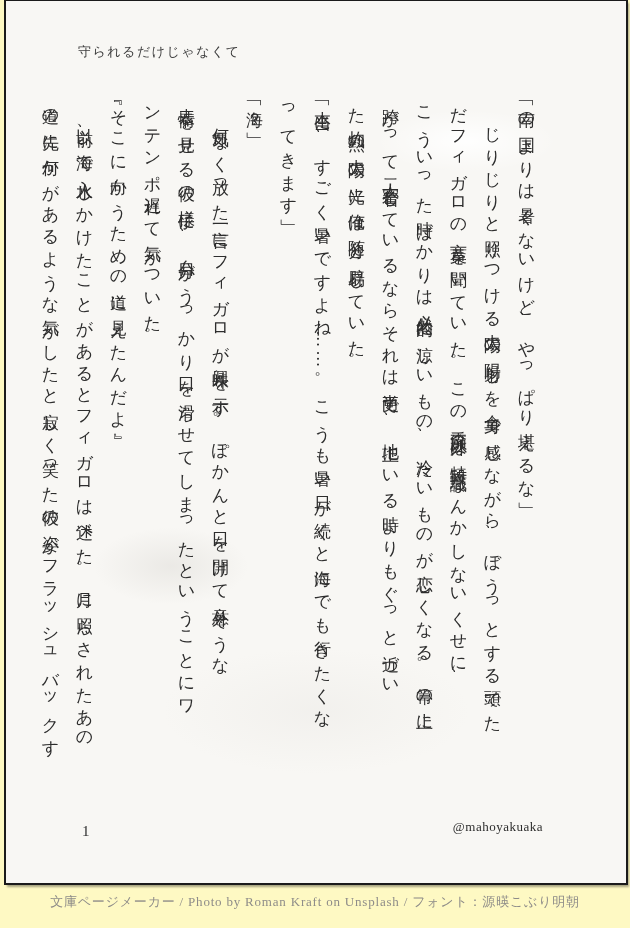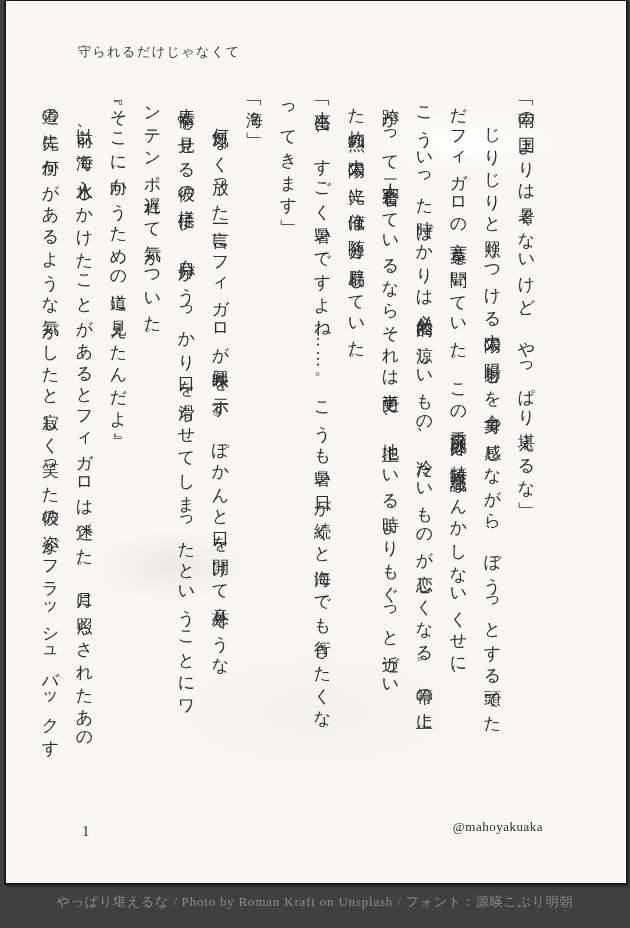--- a/index.html
+++ b/index.html
@@ -5,21 +5,21 @@
   * { margin: 0; padding: 0; box-sizing: border-box; }
   html, body {
     width: 630px; height: 928px;
     background: #ffffff;
     font-family: "Liberation Serif", "DejaVu Serif", serif;
     overflow: hidden;
   }
   .canvas {
     position: relative;
     width: 630px; height: 928px;
-    background: #404040;
+    background: #fef9c3;
   }
   .page-card {
     position: absolute;
     left: 4px; top: -1px;
     width: 624px; height: 886px;
     border: 2px solid #1b1b1b;
     background:
       radial-gradient(ellipse 130px 45px at 460px 140px, rgba(255,255,255,0.95), rgba(255,255,255,0) 70%),
       radial-gradient(ellipse 110px 55px at 165px 565px, rgba(188,184,178,0.22), rgba(188,184,178,0) 70%),
       radial-gradient(ellipse 220px 90px at 310px 710px, rgba(198,194,188,0.12), rgba(198,194,188,0) 70%),
@@ -94,14 +94,14 @@
       <p>ンテンポ遅れて気がついた。</p>
       <p>『そこに向かうための道に見えたんだよ』</p>
       <p>　以前、海で入水しかけたことがあるとフィガロは述べた。月に照らされたあの</p>
       <p>道の先に何かがあるような気がしたと寂しく笑った彼の姿がフラッシュバックす</p>
     </div>
 
     <div class="page-number">1</div>
     <div class="author-handle">@mahoyakuaka</div>
   </div>
 
-  <div class="credit-footer">やっぱり堪えるな / Photo by Roman Kraft on Unsplash / フォント：源暎こぶり明朝</div>
+  <div class="credit-footer">文庫ページメーカー / Photo by Roman Kraft on Unsplash / フォント：源暎こぶり明朝</div>
 </div>
 
 </body></html>

